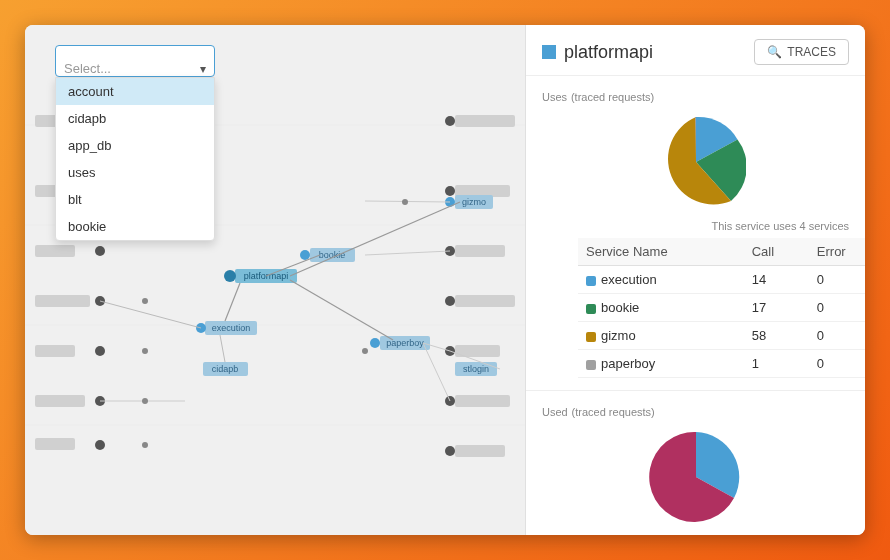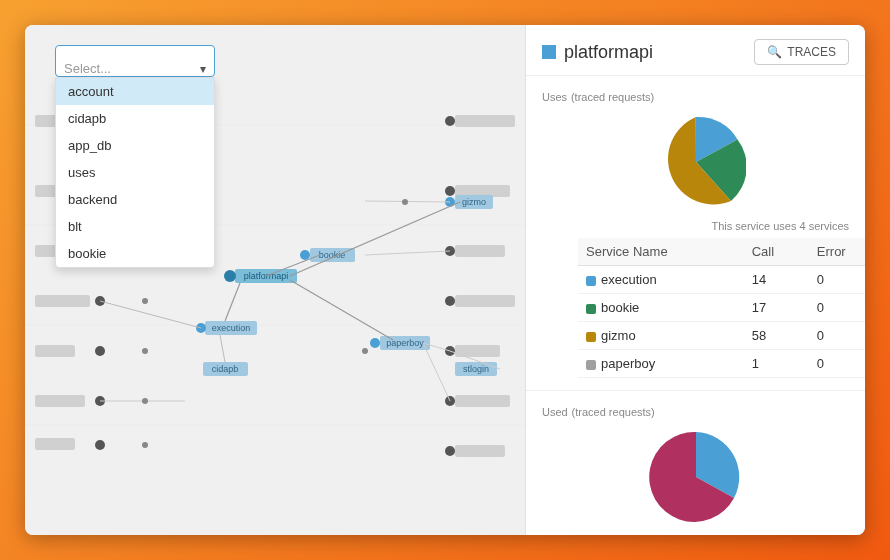--- a/index.html
+++ b/index.html
@@ -288,21 +288,20 @@
       <div class="select-box">
         <span class="select-box-text">Select...</span>
         <span class="select-arrow">▾</span>
       </div>
       <div class="dropdown-menu">
 
       <div class="dropdown-item selected">account</div>
           <div class="dropdown-item">cidapb</div>
           <div class="dropdown-item">app_db</div>
           <div class="dropdown-item">uses</div>
-          <div class="dropdown-item">backend</div>
           <div class="dropdown-item">blt</div>
           <div class="dropdown-item">bookie</div>
         </div>
     </div>
   </div>
 
   <div class="right-panel">
 
     <div class="right-header">
       <div class="service-title">

